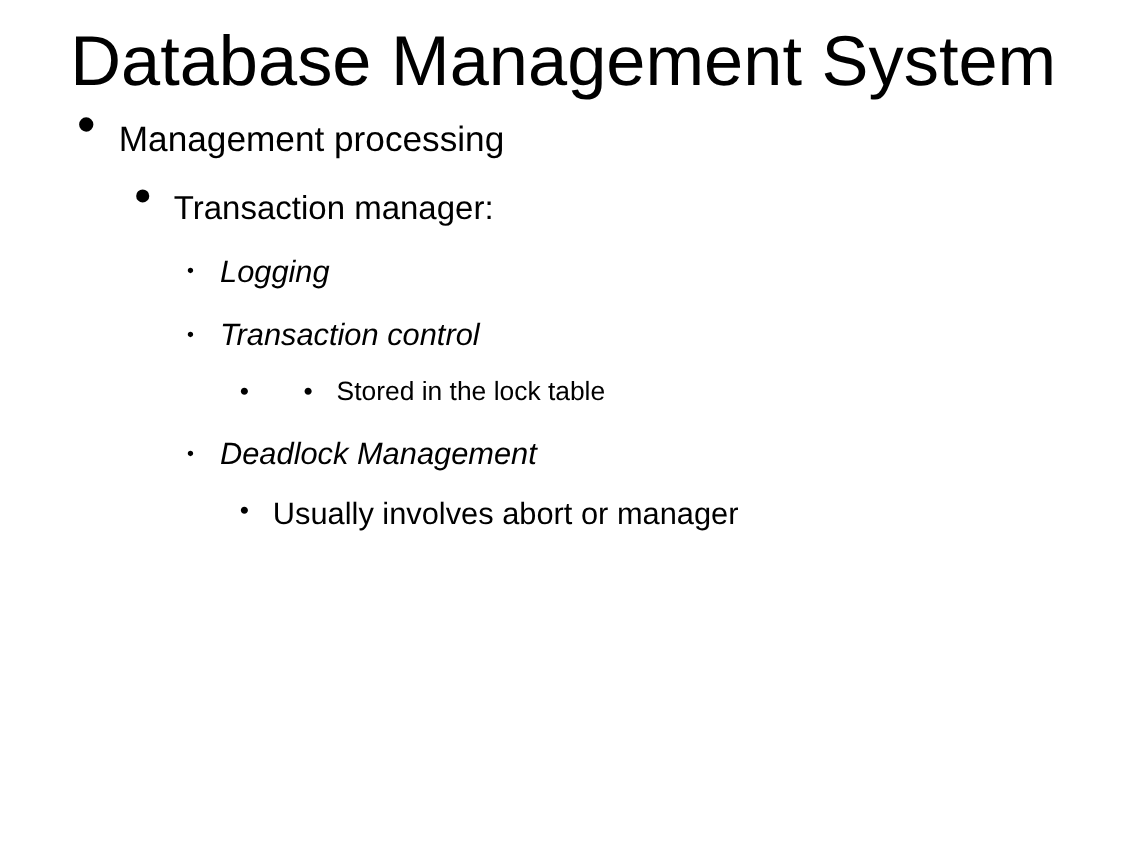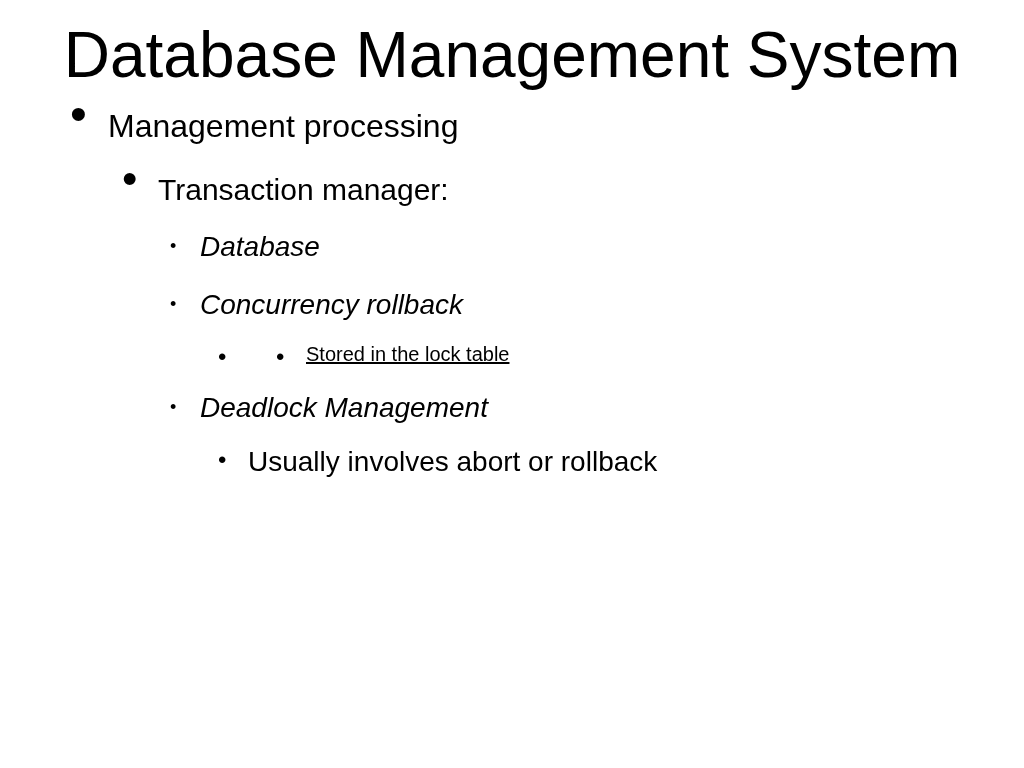--- a/index.html
+++ b/index.html
@@ -111,24 +111,23 @@
     font-size: 24px;
     line-height: 1;
   }
 
   
   .l5 {
     margin-top: 20px;
     margin-left: 28px;
   }
   .l5 > li {
-    font-size: 20px;
+    font-size: 24px;
     padding-left: 30px;
     margin-bottom: 20px;
-    text-decoration: underline;
   }
   .l5 > li::before {
     content: "•";
     position: absolute;
     left: 0;
     top: 2px;
     font-size: 24px;
     line-height: 1;
   }
 </style>
@@ -141,39 +140,39 @@
 
   <div class="content">
     <ul class="l1">
       <li>
         <span>Management processing</span>
         <ul class="l2">
           <li>
             <span>Transaction manager:</span>
             <ul class="l3">
               <li>
-                <span>Database</span>
+                <span>Logging</span>
               </li>
               <li>
-                <span>Concurrency rollback</span>
+                <span>Transaction control</span>
                 <ul class="l4">
                   <li>
                     <ul class="l5">
                       <li>
                         <span>Stored in the lock table</span>
                       </li>
                     </ul>
                   </li>
                 </ul>
               </li>
               <li>
                 <span>Deadlock Management</span>
                 <ul class="l4">
                   <li>
-                    <span>Usually involves abort or rollback</span>
+                    <span>Usually involves abort or manager</span>
                   </li>
                 </ul>
               </li>
             </ul>
           </li>
         </ul>
       </li>
     </ul>
   </div>
 

